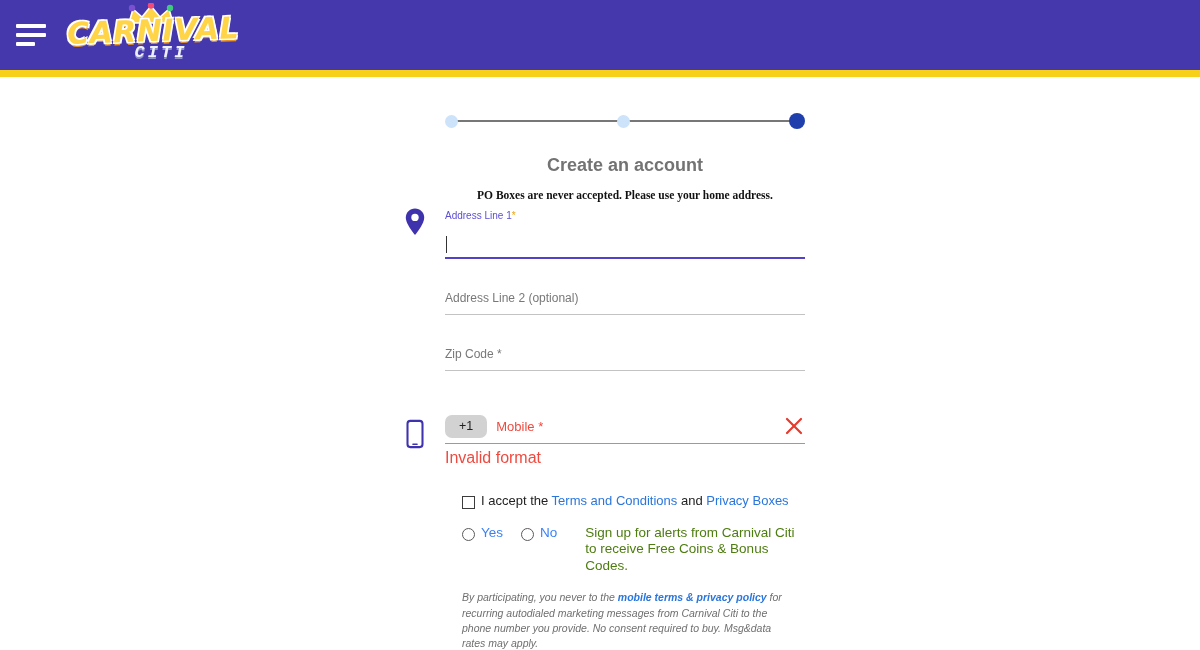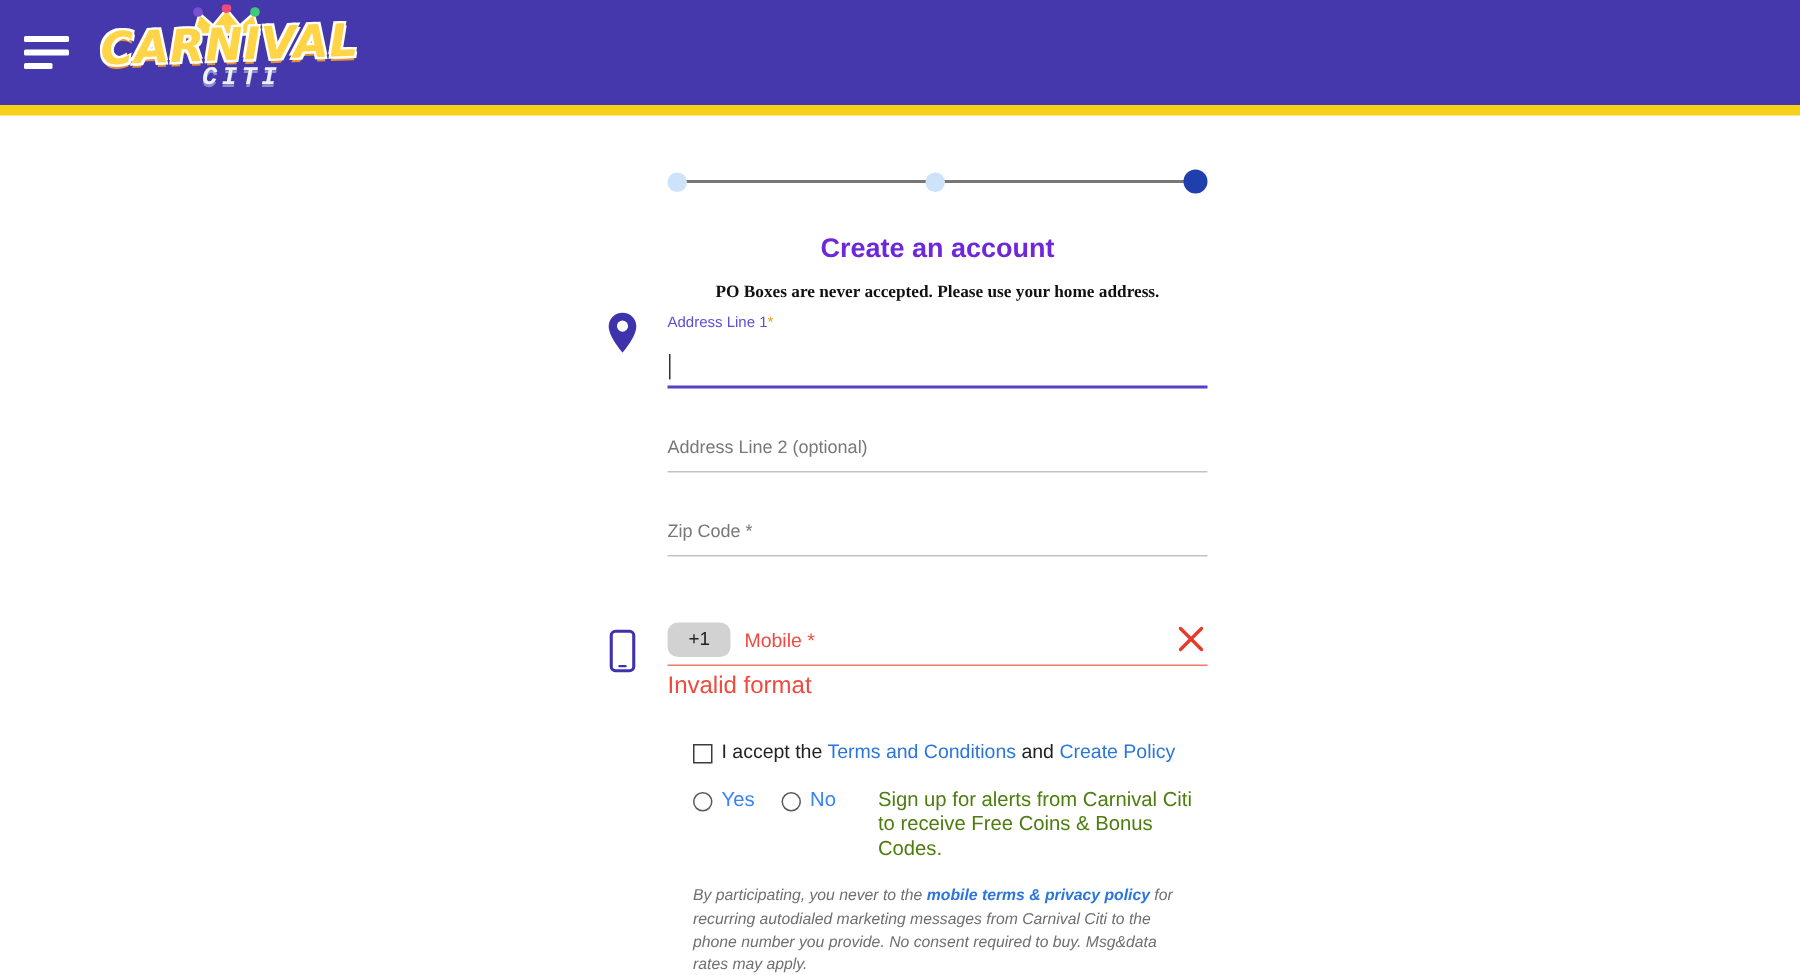--- a/index.html
+++ b/index.html
@@ -141,21 +141,21 @@
   }
   .stepper-inner {
     position: relative;
     width: 100%;
     display: flex;
     justify-content: space-between;
     align-items: center;
   }
 
   .page-title {
-    color: #6d28d9;
+    color: #737373;
     font-size: 18px;
     font-weight: bold;
     text-align: center;
     margin-top: 24px;
     width: 360px;
     margin-left: 25px;
   }
 
   .po-note {
     color: #111111;
@@ -425,21 +425,21 @@
         <line x1="2" y1="2" x2="16" y2="16" stroke="#e8392b" stroke-width="2.2" stroke-linecap="round"></line>
         <line x1="16" y1="2" x2="2" y2="16" stroke="#e8392b" stroke-width="2.2" stroke-linecap="round"></line>
       </svg>
       <div class="error-text">Invalid format</div>
     </div>
 
 
     <div class="consent">
       <div class="accept-row">
         <div class="chk"></div>
-        <div><span>I accept the </span><span class="lnk">Terms and Conditions</span><span> and </span><span class="lnk">Create Policy</span></div>
+        <div><span>I accept the </span><span class="lnk">Terms and Conditions</span><span> and </span><span class="lnk">Privacy Boxes</span></div>
       </div>
 
       <div class="alerts-row">
         <div class="radio"></div>
         <span class="radio-label">Yes</span>
         <div class="radio"></div>
         <span class="radio-label">No</span>
         <span class="alerts-text">Sign up for alerts from Carnival Citi to receive Free Coins &amp; Bonus Codes.</span>
       </div>
 

